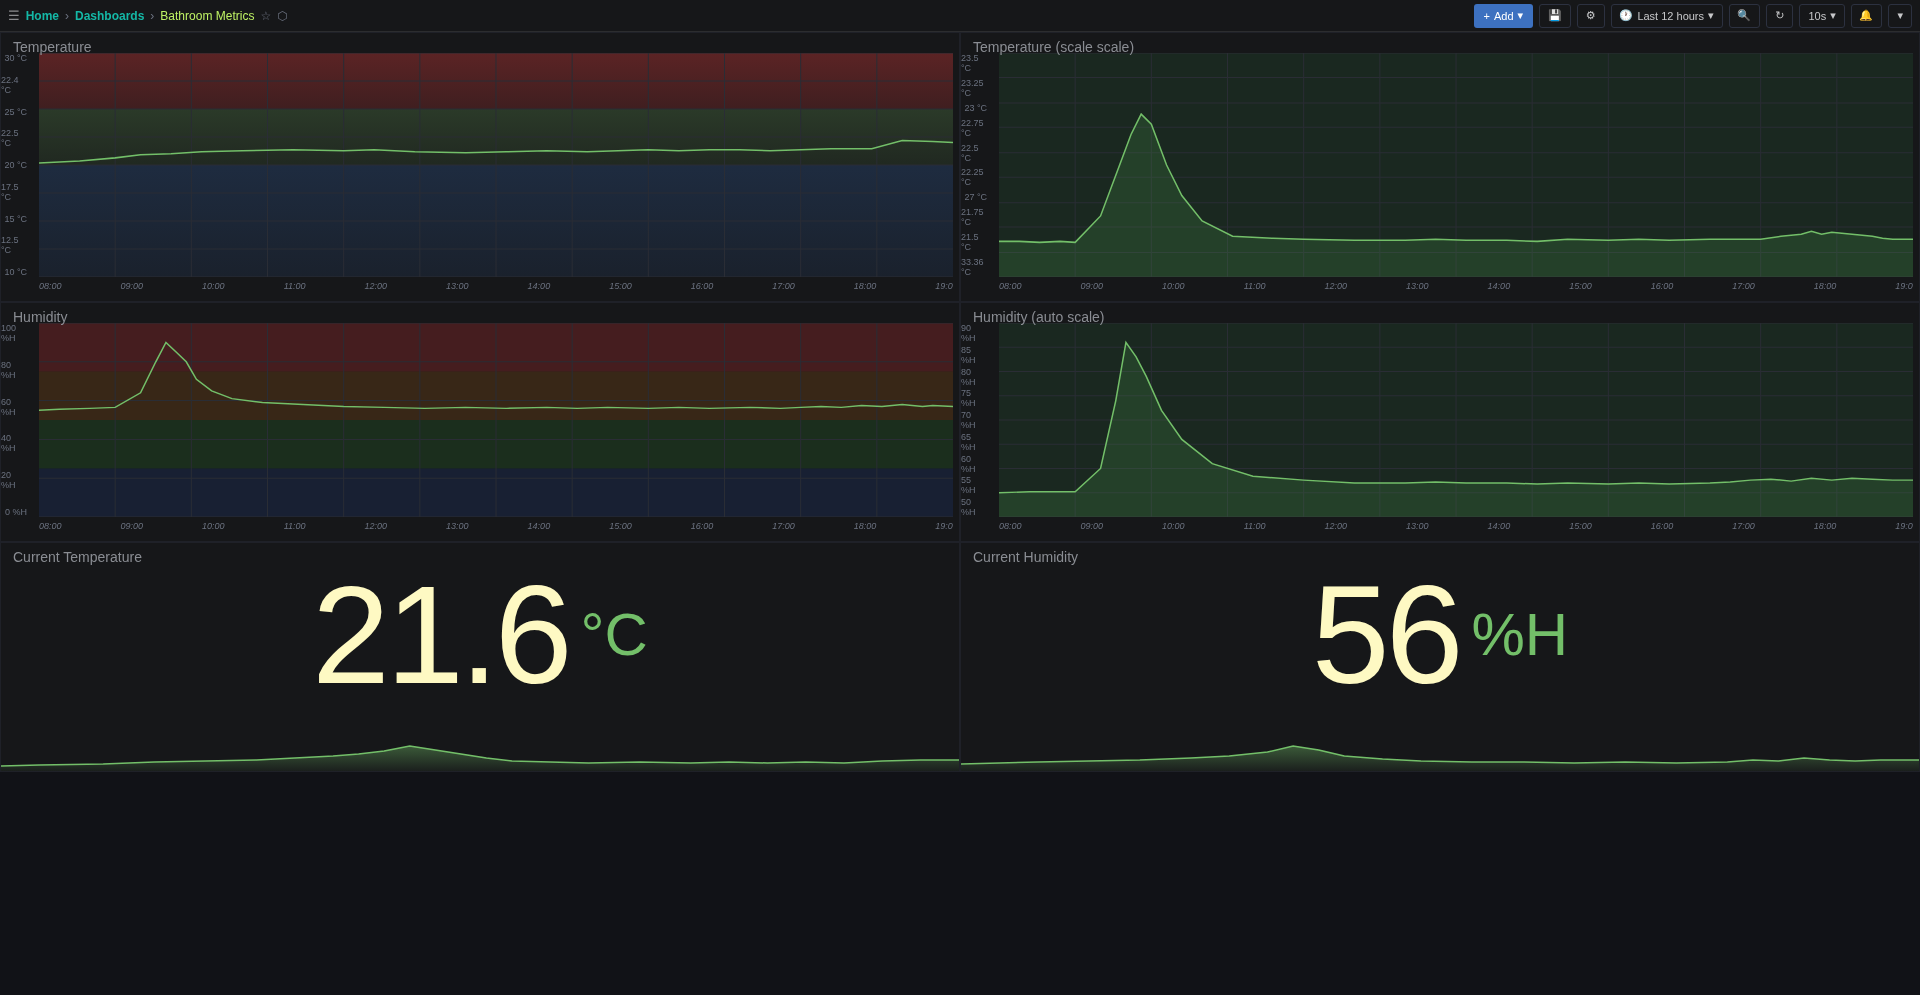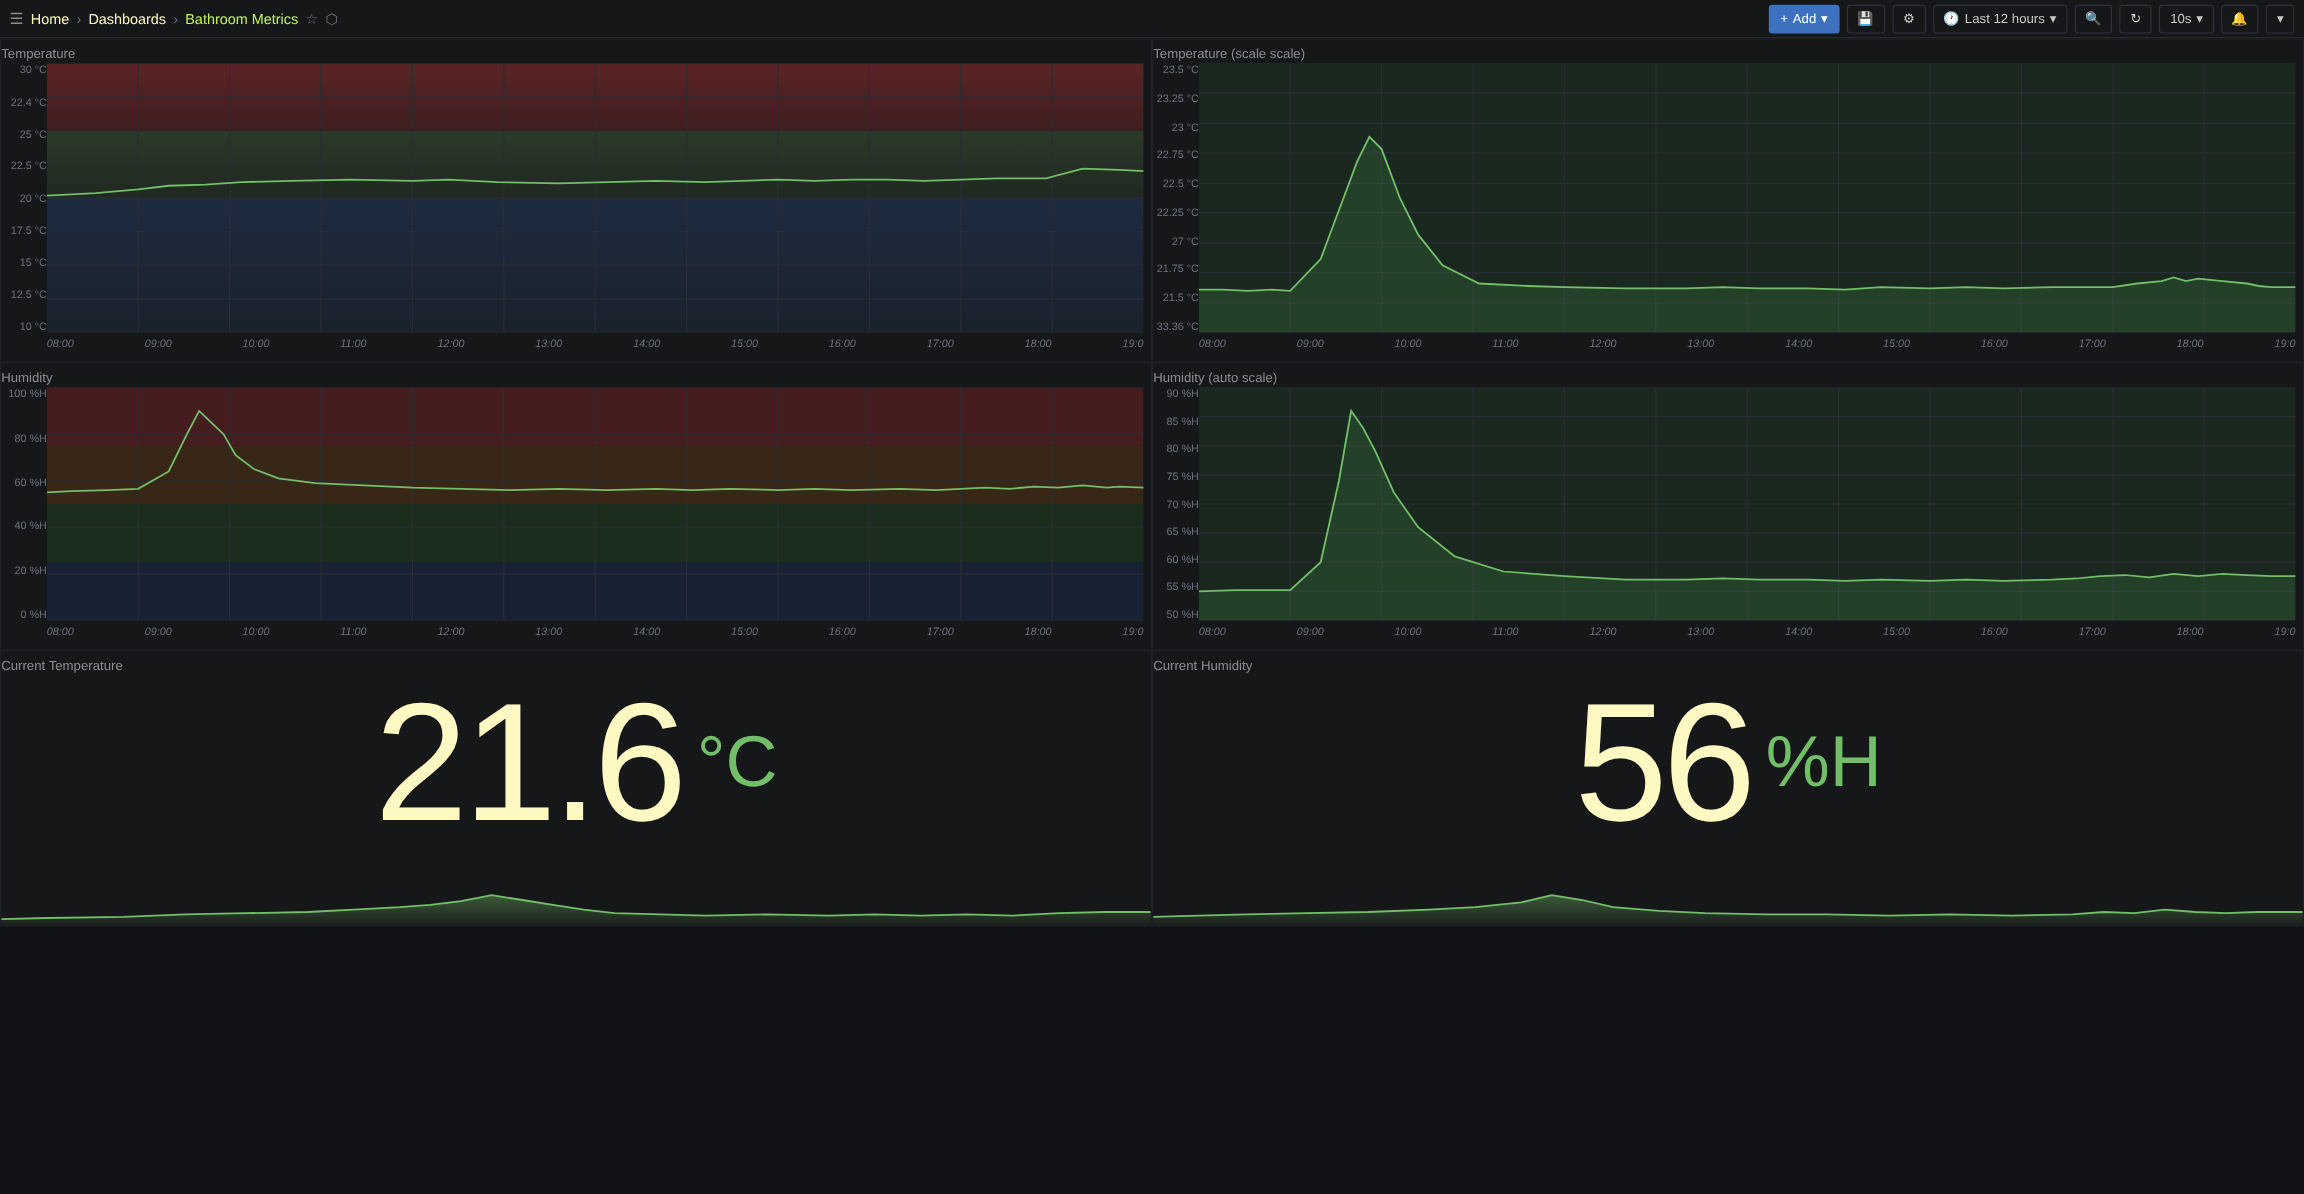--- a/index.html
+++ b/index.html
@@ -28,22 +28,23 @@
       align-items: center;
       gap: 6px;
       flex: 1;
     }
     .topnav-right {
       display: flex;
       align-items: center;
       gap: 6px;
     }
     .breadcrumb-item {
-      color: #fef9c3;
+      color: #14b8a6;
       cursor: pointer;
+      font-weight: bold;
     }
     .breadcrumb-sep { color: #6c7280; }
     .breadcrumb-current { color: #bef264; font-weight: 500; }
     .nav-btn {
       background: none;
       border: 1px solid #2c3140;
       color: #c7c8ca;
       border-radius: 3px;
       padding: 2px 8px;
       cursor: pointer;
@@ -84,22 +85,22 @@
 
     .panel {
       background: #161719;
       border: 1px solid #1f2128;
       position: relative;
       overflow: hidden;
     }
     .panel-title {
       position: absolute;
       top: 6px;
-      left: 0;
-      font-size: 11px;
+      left: 12px;
+      font-size: 14px;
       color: #8a8d93;
       z-index: 10;
       font-weight: 500;
     }
 
     
     .chart-area {
       position: absolute;
       top: 20px;
       left: 38px;
@@ -109,21 +110,21 @@
     .y-axis {
       position: absolute;
       top: 20px;
       left: 0;
       width: 38px;
       bottom: 24px;
       display: flex;
       flex-direction: column;
       justify-content: space-between;
       align-items: flex-end;
-      padding-right: 0;
+      padding-right: 12px;
     }
     .y-label {
       font-size: 9px;
       color: #6b7280;
     }
     .x-axis {
       position: absolute;
       bottom: 0;
       left: 38px;
       right: 6px;

